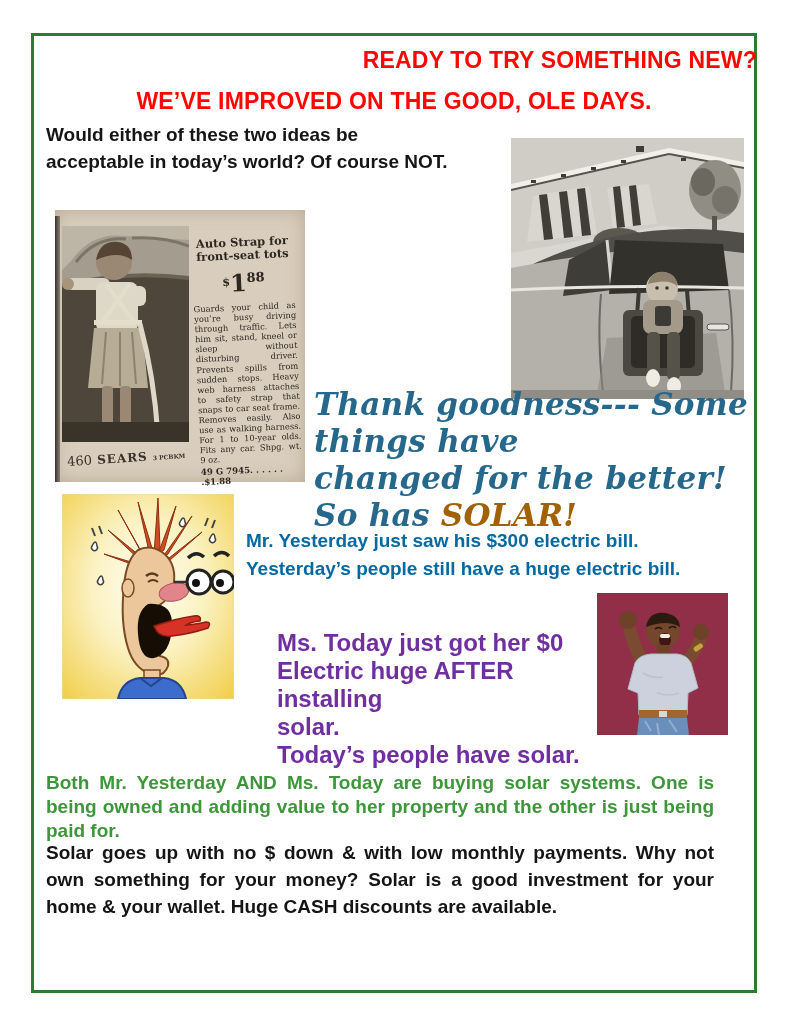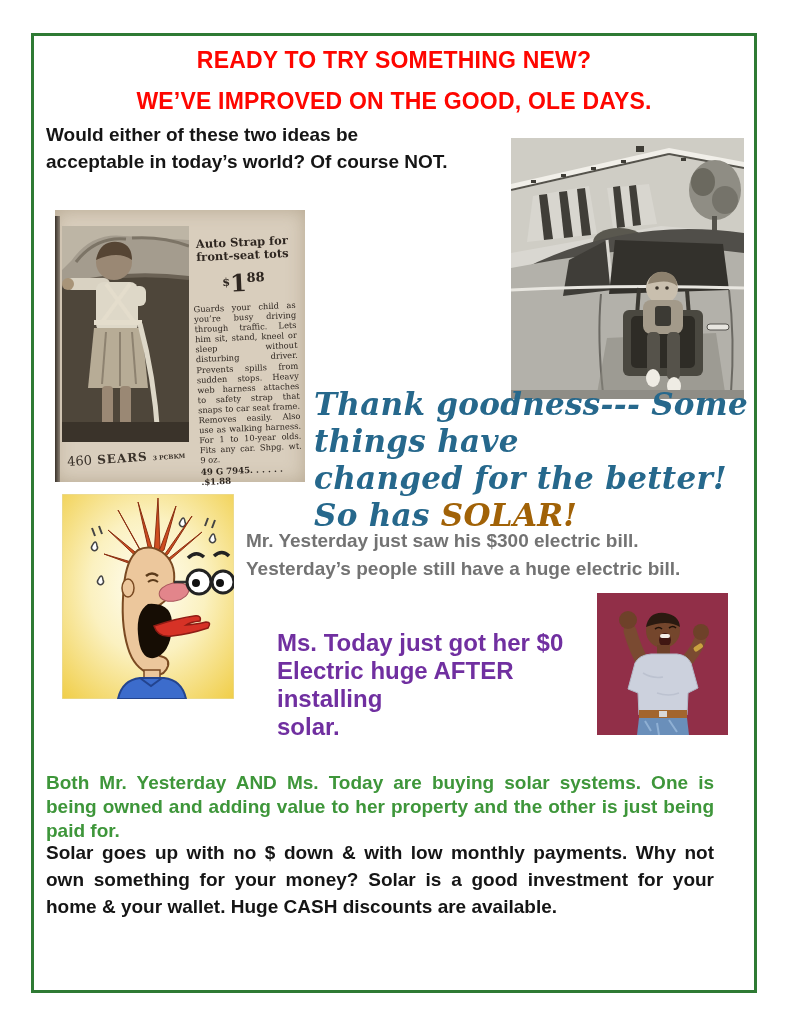--- a/index.html
+++ b/index.html
@@ -35,36 +35,36 @@
   
   .carphoto{left:511px;top:138px;width:233px;height:261px;}
   .cartoon{left:62px;top:494px;width:172px;height:205px;}
   .woman{left:597px;top:593px;width:131px;height:142px;}
   svg{display:block;width:100%;height:100%;}
   
   .script{left:314px;top:386px;width:450px;font-family:"DejaVu Serif",serif;
           font-style:italic;font-weight:bold;font-size:31px;line-height:37px;
           color:#26688c;letter-spacing:.3px;}
   .script .solar{color:#a16207;}
-  .orange{left:246px;top:527px;width:515px;color:#737373;font-weight:bold;
+  .orange{left:246px;top:527px;width:515px;color:#0369a1;font-weight:bold;
           font-size:19px;line-height:28px;}
   .purple{left:277px;top:629px;width:330px;color:#702fa0;font-weight:bold;
           font-size:24px;line-height:28px;}
   .greenp{left:46px;top:771px;width:668px;color:#3e963a;font-weight:bold;
           font-size:19px;line-height:24px;text-align:justify;}
   .blackp{left:46px;top:839px;width:668px;color:#151515;font-weight:bold;
           font-size:19px;line-height:27px;text-align:justify;}
 </style>
 </head>
 <body>
 
 <div class="page">
   <div class="frame"></div>
 
-  <div class="abs title" style="top:47px;">READY TO TRY SOMETHING NEW?</div>
+  <div class="abs title" style="top:47px;text-align:right;">READY TO TRY SOMETHING NEW?</div>
   <div class="abs title" style="top:88px;">WE’VE IMPROVED ON THE GOOD, OLE DAYS.</div>
 
   <div class="abs intro">
     <div>Would either of these two ideas be</div>
     <div>acceptable in today’s world? Of course NOT.</div>
   </div>
 
   <div class="abs carphoto">
     <svg viewBox="0 0 233 261" preserveAspectRatio="none">
       <rect x="0" y="0" width="233" height="261" fill="#d9d7d1"></rect>
@@ -253,20 +253,21 @@
 
   <div class="abs orange">
     <div>Mr. Yesterday just saw his $300 electric bill.</div>
     <div>Yesterday’s people still have a huge electric bill.</div>
   </div>
 
   <div class="abs purple">
     <div>Ms. Today just got her $0</div>
     <div>Electric huge AFTER installing</div>
     <div>solar.</div>
+    <div>Today’s people have solar.</div>
   </div>
 
   <div class="abs woman">
     <svg viewBox="0 0 131 142" preserveAspectRatio="none">
       <rect x="0" y="0" width="131" height="142" fill="#8d2b45"></rect>
       <rect x="0" y="0" width="131" height="142" fill="#a13a52" opacity="0.25"></rect>
 
       <path d="M48,74 Q38,56 33,38" stroke="#7a4a31" stroke-width="13" fill="none" stroke-linecap="round"></path>
       <circle cx="31" cy="27" r="9" fill="#6e4129"></circle>
 

